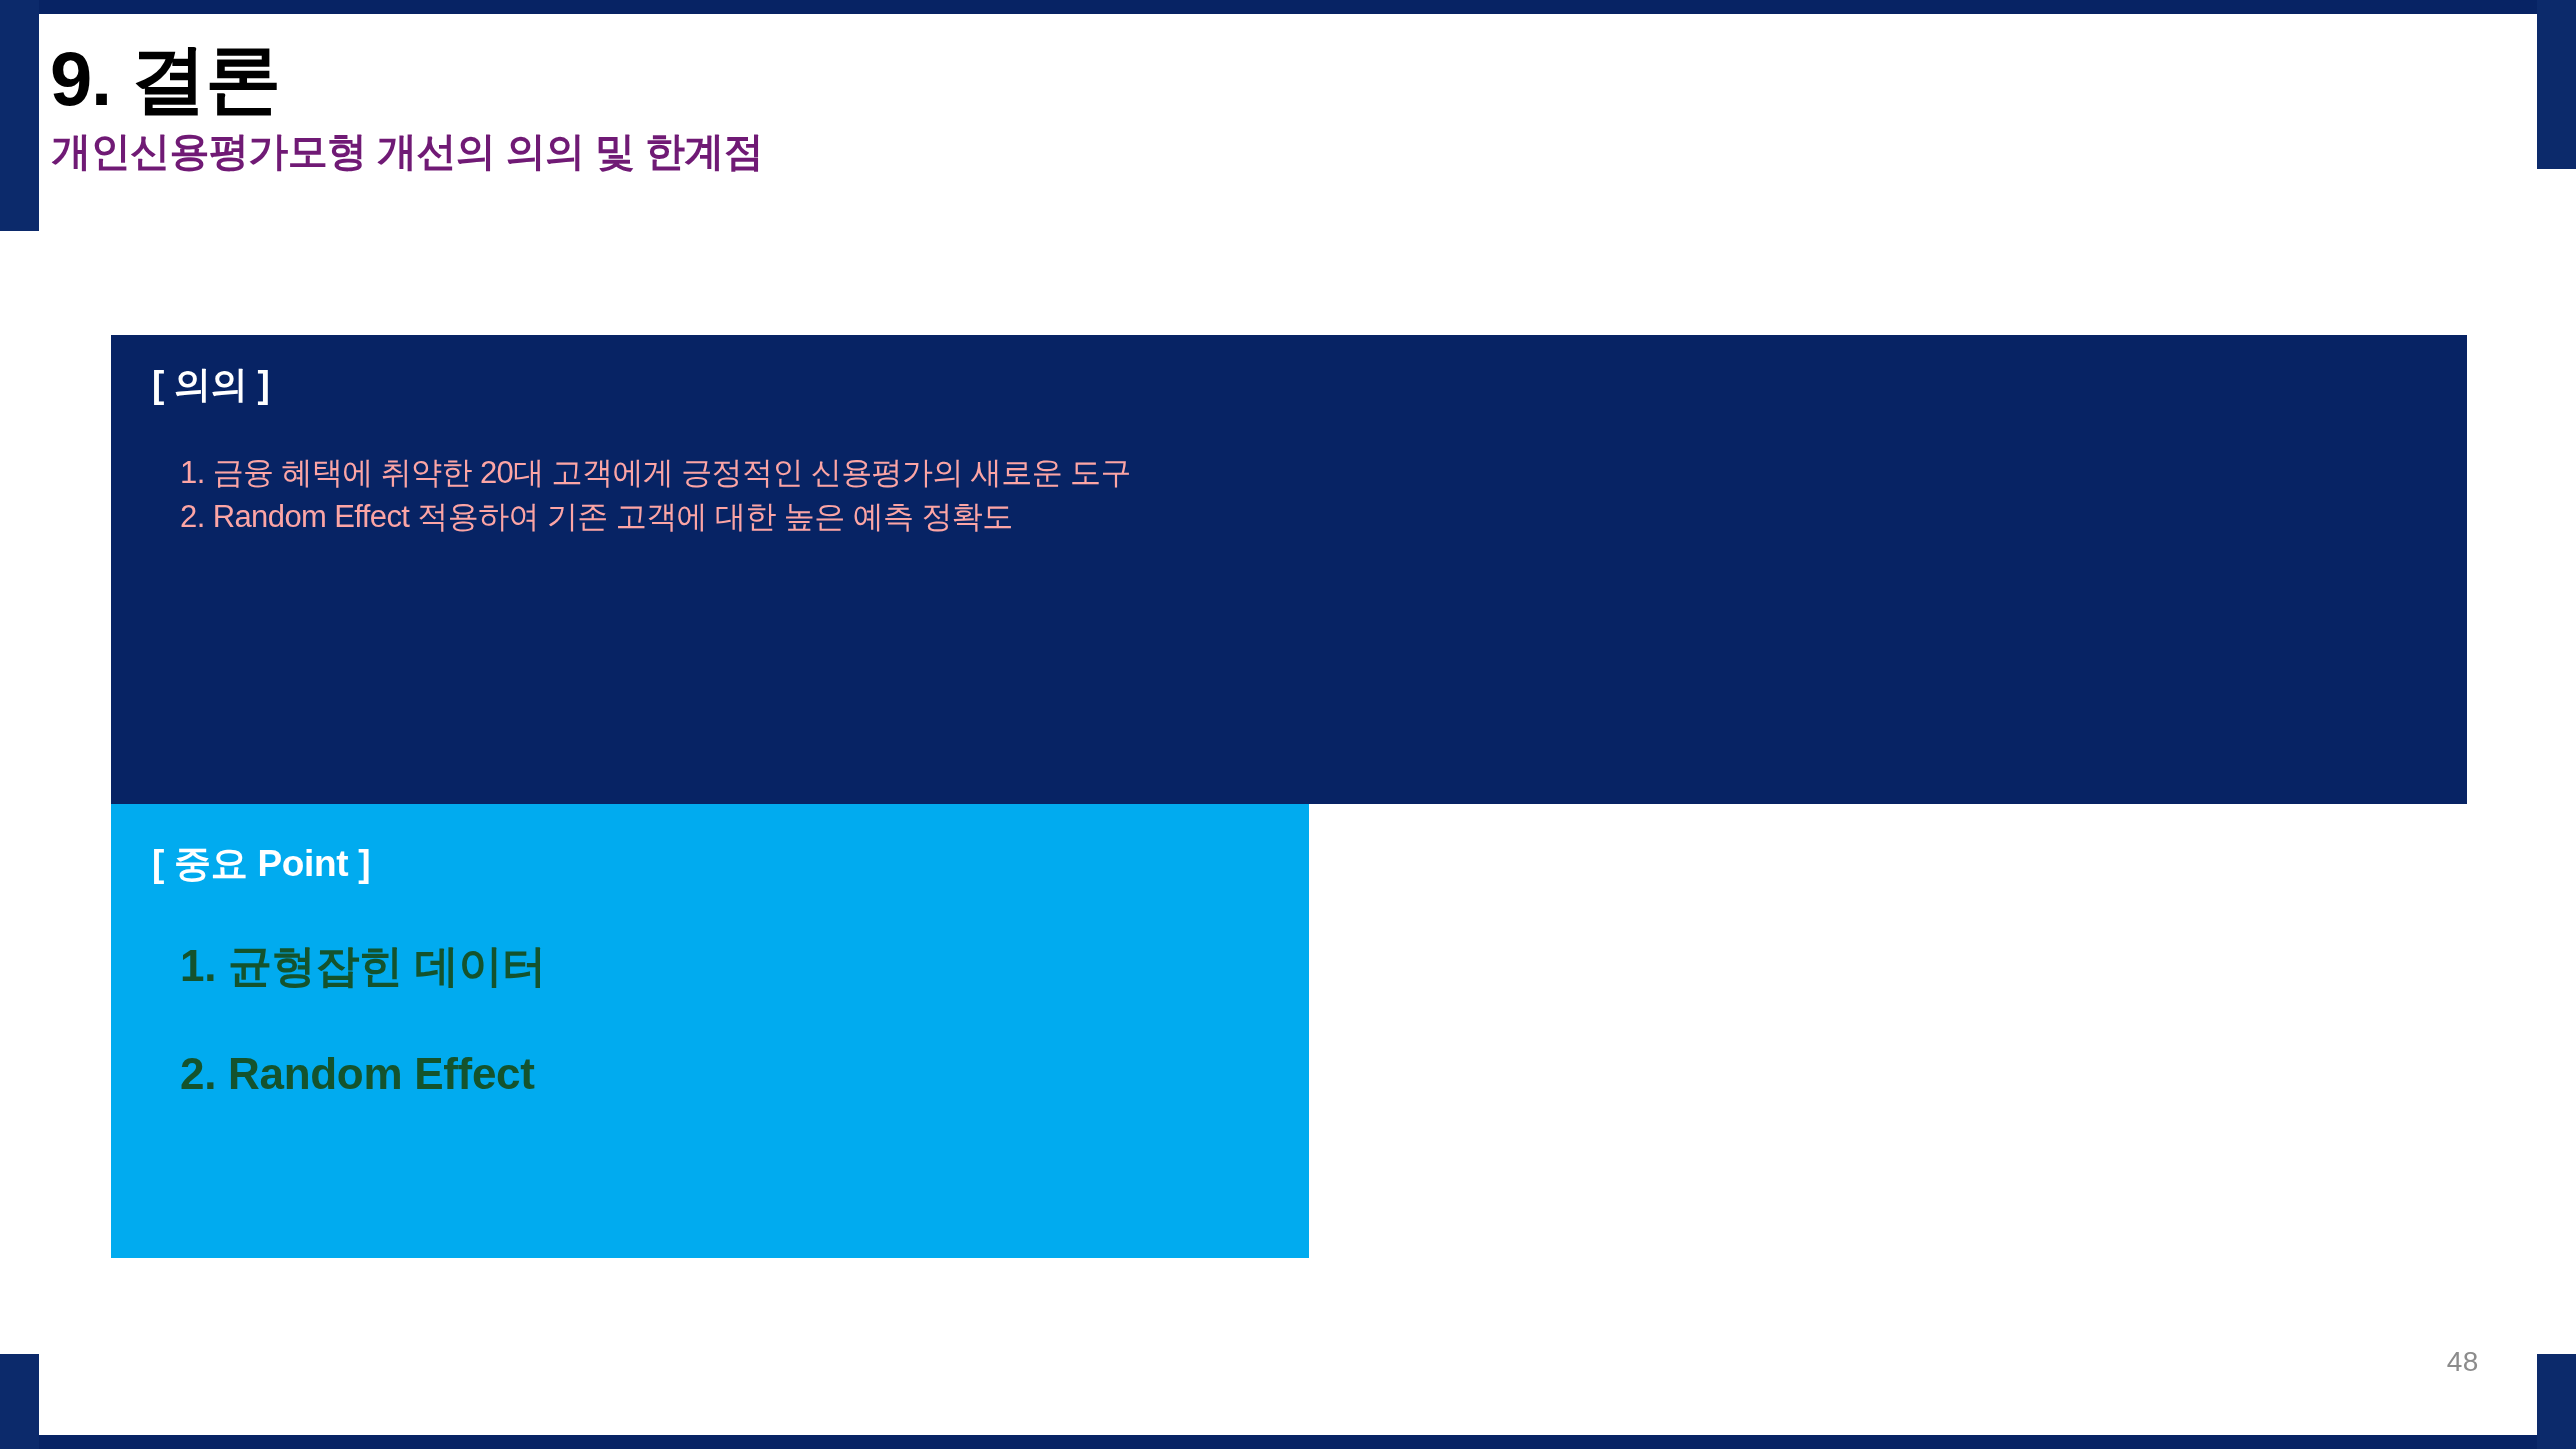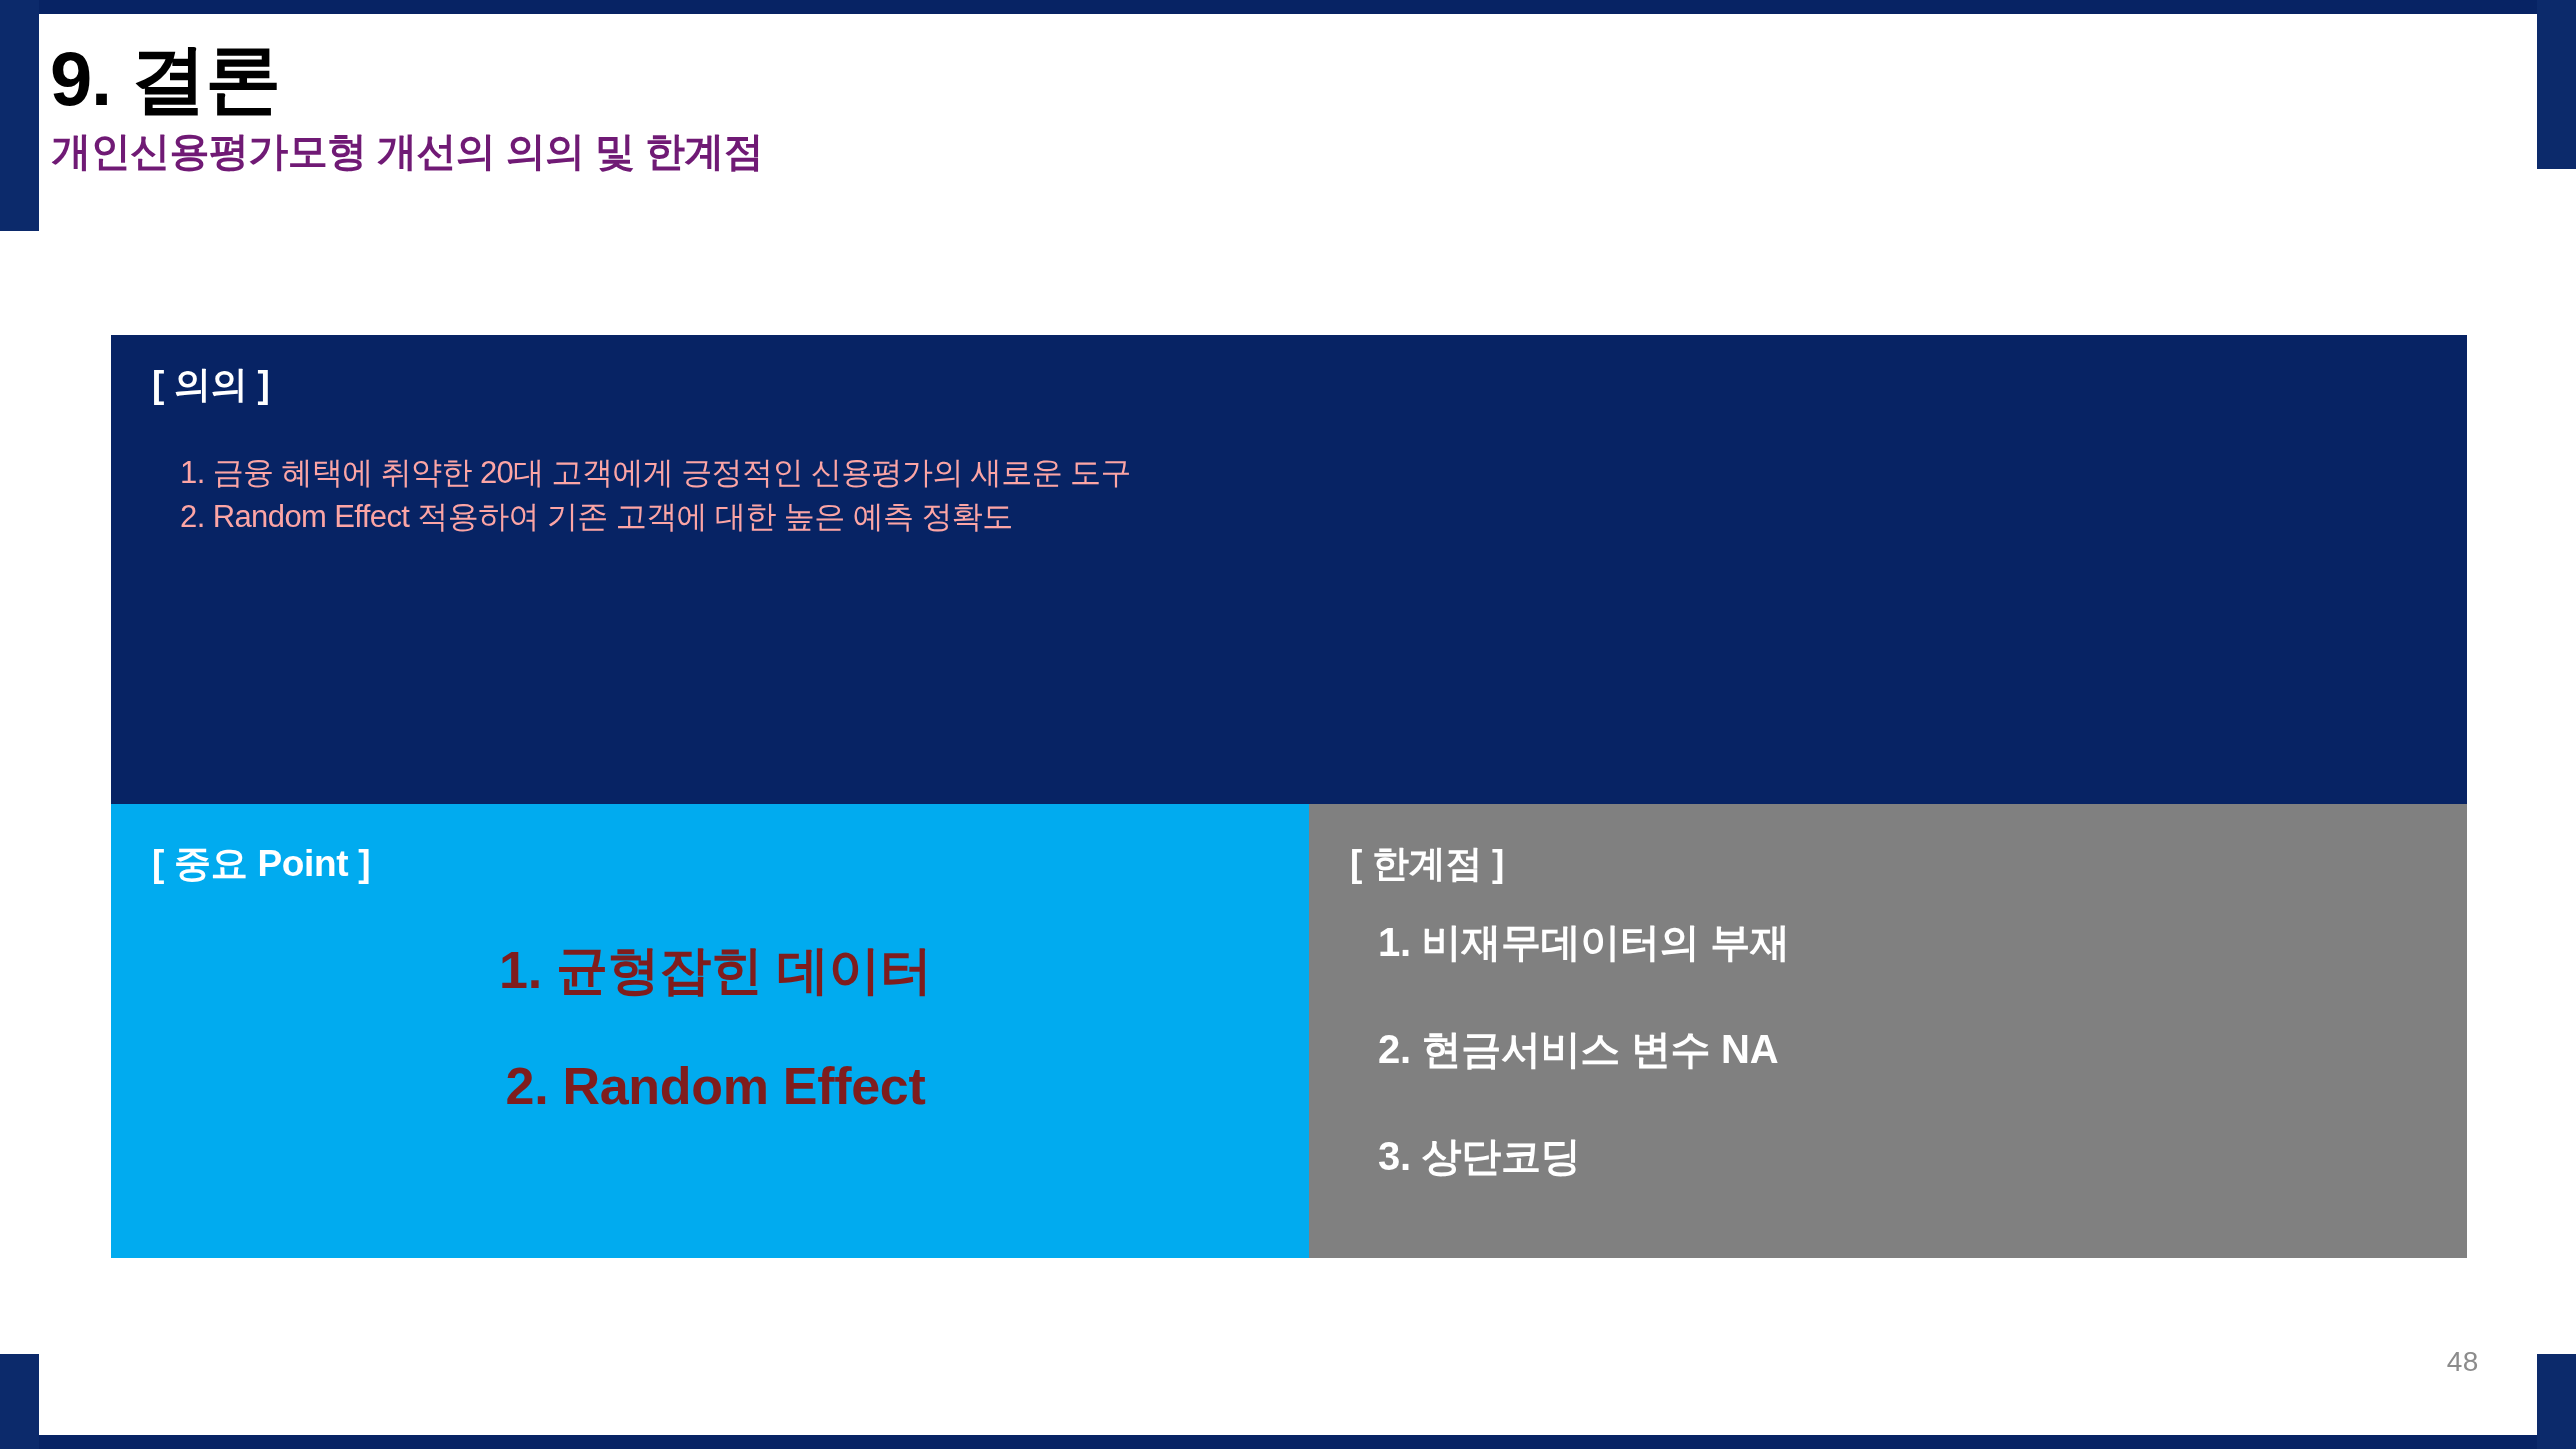--- a/index.html
+++ b/index.html
@@ -160,28 +160,27 @@
     letter-spacing: -0.6px;
     line-height: 1.42;
     white-space: nowrap;
   }
 
   .list-keypoint {
     margin-top: 55px;
     padding-left: 28px;
   }
   .list-keypoint .list-item {
-    font-size: 52px;
-    font-weight: bold;
-    color: #7f1d1d;
+    font-size: 44px;
+    font-weight: bold;
+    color: #14532d;
     letter-spacing: -0.3px;
     line-height: 1.0;
     margin-bottom: 64px;
     white-space: nowrap;
-    text-align: center;
   }
 
   .list-limits {
     margin-top: 33px;
     padding-left: 28px;
   }
   .list-limits .list-item {
     font-size: 40px;
     font-weight: bold;
     color: #ffffff;
@@ -230,27 +229,19 @@
   <div class="panel-row">
 
     <section class="panel-keypoint">
       <p class="panel-heading">[ 중요 Point ]</p>
       <ul class="list list-keypoint">
         <li class="list-item">1. 균형잡힌 데이터</li>
         <li class="list-item">2. Random Effect</li>
       </ul>
     </section>
 
-    <section class="panel-limits">
-      <p class="panel-heading">[ 한계점 ]</p>
-      <ul class="list list-limits">
-        <li class="list-item">1. 비재무데이터의 부재</li>
-        <li class="list-item">2. 현금서비스 변수 NA</li>
-        <li class="list-item">3. 상단코딩</li>
-      </ul>
-    </section>
 
   </div>
 
   <div class="page-number">48</div>
 
 </div>
 
 
 </body></html>

